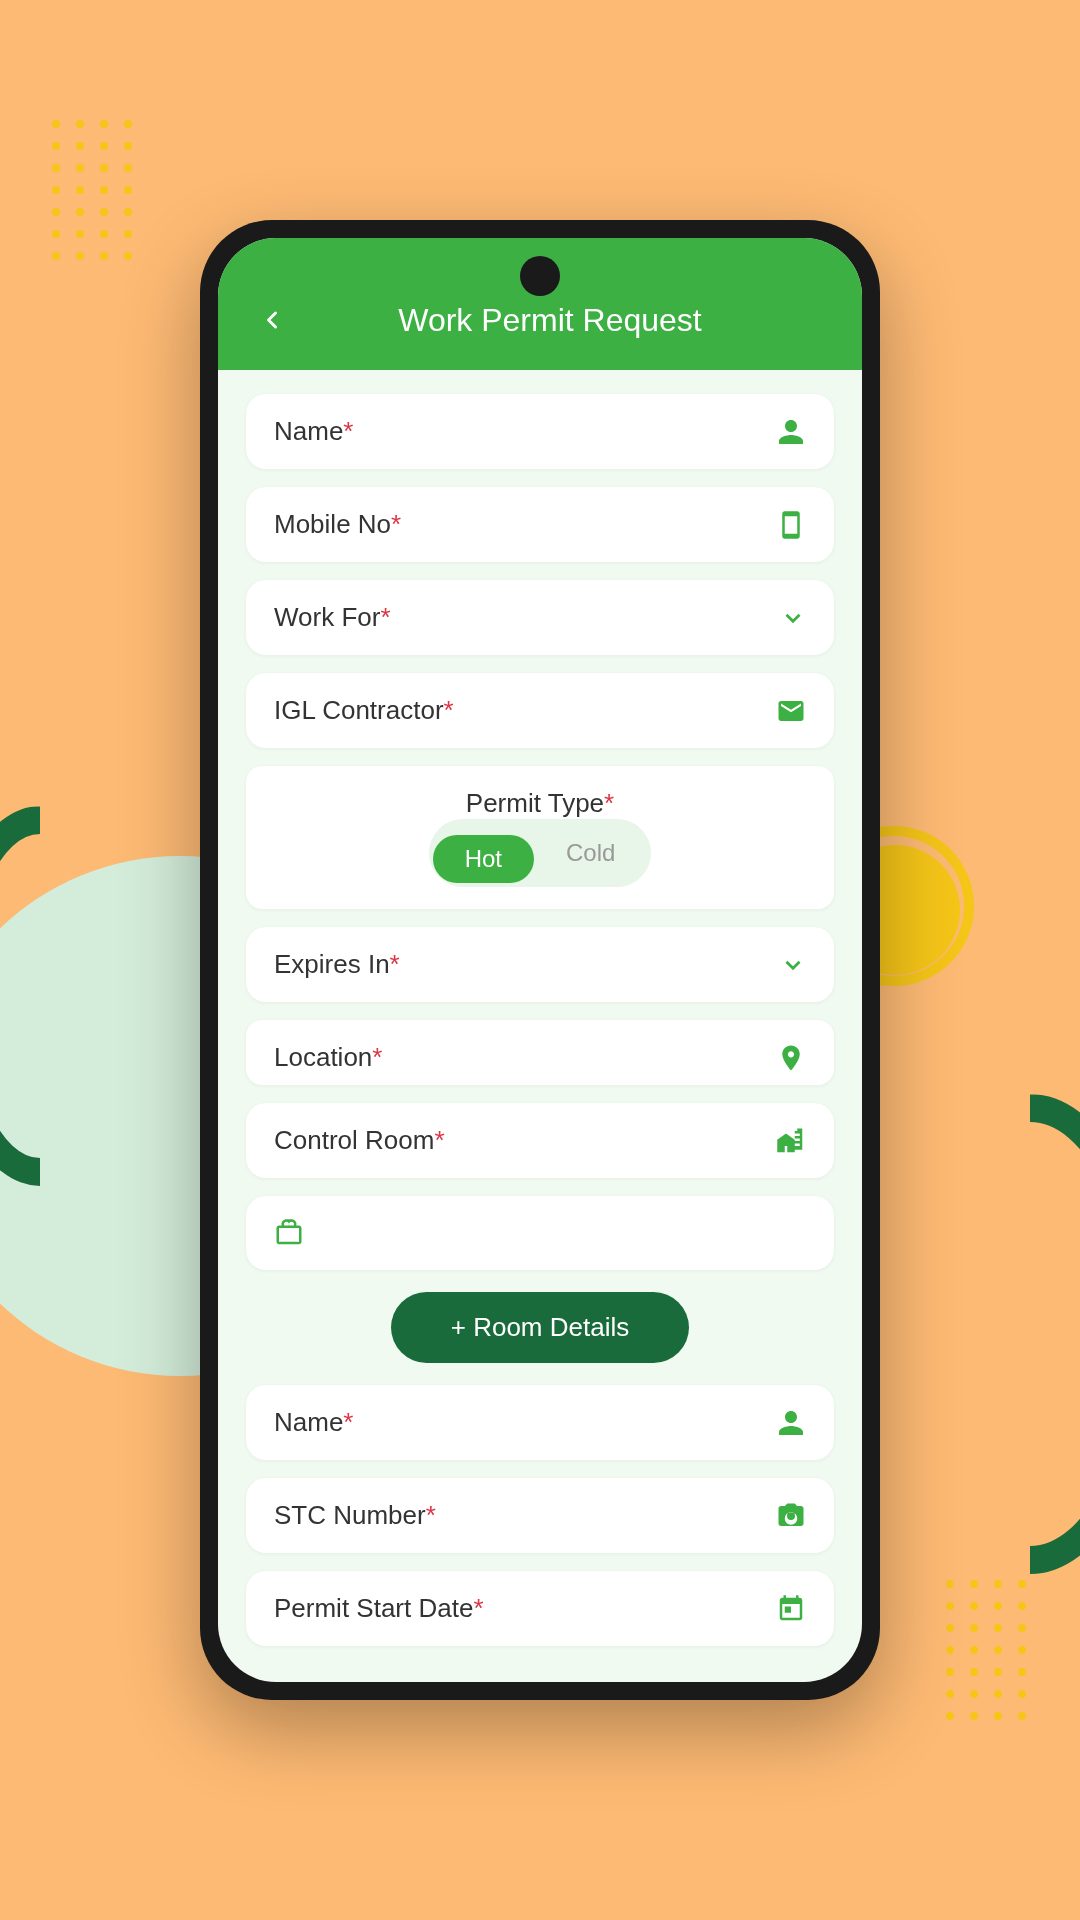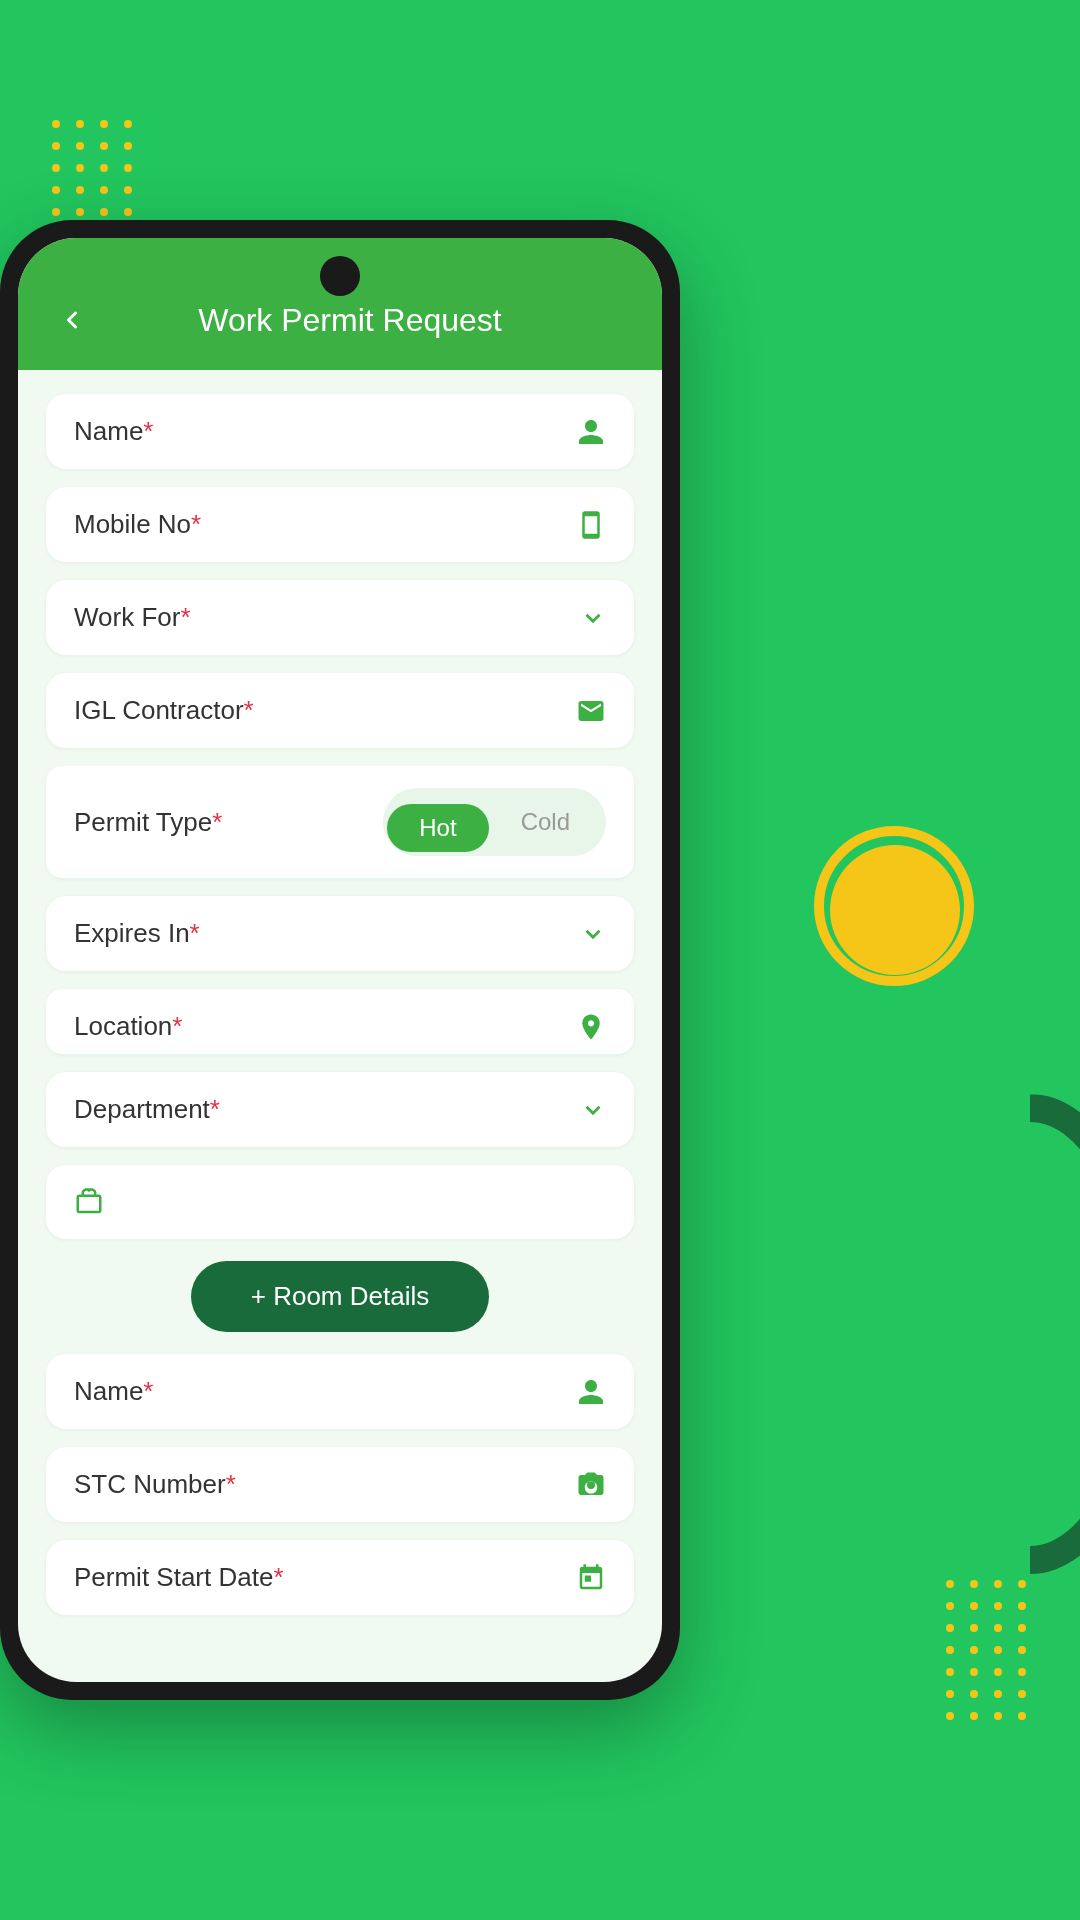--- a/index.html
+++ b/index.html
@@ -12,23 +12,23 @@
       align-items: center;
       min-height: 100vh;
       font-family: 'Segoe UI', Arial, sans-serif;
       overflow: hidden;
     }
 
     .page-wrapper {
       width: 1080px;
       height: 1920px;
       position: relative;
-      background: #22c55e;
-      display: flex;
-      justify-content: flex-start;
+      background: #fdba74;
+      display: flex;
+      justify-content: center;
       align-items: center;
       overflow: hidden;
     }
 
     
     .deco-circle-green {
       position: absolute;
       width: 520px;
       height: 520px;
       border-radius: 50%;
@@ -219,20 +219,21 @@
 
     
     .permit-type-field {
       background: white;
       border-radius: 16px;
       padding: 22px 28px;
       display: flex;
       align-items: center;
       justify-content: space-between;
       box-shadow: 0 1px 4px rgba(0,0,0,0.05);
+      flex-direction: column;
     }
 
     .permit-toggle {
       display: flex;
       background: #e8f5e9;
       border-radius: 40px;
       padding: 4px;
       gap: 0;
     }
 
@@ -475,31 +476,31 @@
               Location<span class="required">*</span>
             </span>
             <span class="field-icon">
               <svg class="icon-svg" viewBox="0 0 24 24">
                   <path d="M12 2C8.13 2 5 5.13 5 9c0 5.25 7 13 7 13s7-7.75 7-13c0-3.87-3.13-7-7-7zm0 9.5c-1.38 0-2.5-1.12-2.5-2.5s1.12-2.5 2.5-2.5 2.5 1.12 2.5 2.5-1.12 2.5-2.5 2.5z"></path>
                 </svg>
             </span>
           </div>
         </div>
 
-
-        <div class="form-field">
-          <span class="field-label">
-            Department<span class="required">*</span>
-          </span>
-          <span class="field-icon">
-            <svg class="chevron-svg" viewBox="0 0 24 24">
-                <polyline points="6 9 12 15 18 9"></polyline>
-              </svg>
-          </span>
-        </div>
+        <div class="form-field">
+          <span class="field-label">
+            Control Room<span class="required">*</span>
+          </span>
+          <span class="field-icon">
+            <svg class="icon-svg" viewBox="0 0 24 24">
+                <path d="M1 11v10h6v-5h2v5h6V11L8 6l-7 5zm16-9v2h-2v2h2v2h-2v2h2v2h-2v2h2v2h-2v3h6V2h-6zm2 14h-2v-2h2v2zm0-4h-2v-2h2v2zm0-4h-2V6h2v2z"></path>
+              </svg>
+          </span>
+        </div>
+
 
         <div class="form-field">
           <span class="field-icon">
             <svg class="icon-svg" viewBox="0 0 24 24">
                 <path d="M20 6h-2.18c.07-.44.18-.88.18-1.36C18 2.98 16.4 1 14 1h-4C7.6 1 6 2.98 6 4.64c0 .48.11.92.18 1.36H4c-1.11 0-2 .89-2 2v11c0 1.11.89 2 2 2h16c1.11 0 2-.89 2-2V8c0-1.11-.89-2-2-2zm-6-3c1.2 0 2 .98 2 1.64 0 .48-.11.92-.18 1.36h-3.64C12.11 5.56 12 5.12 12 4.64 12 3.98 12.8 3 14 3zm-4 0c1.2 0 2 .98 2 1.64 0 .48-.11.92-.18 1.36H8.18C8.11 5.56 8 5.12 8 4.64 8 3.98 8.8 3 10 3zM20 19H4V8h16v11z"></path>
               </svg>
           </span>
         </div>
 
         <div class="team-btn-wrapper">

